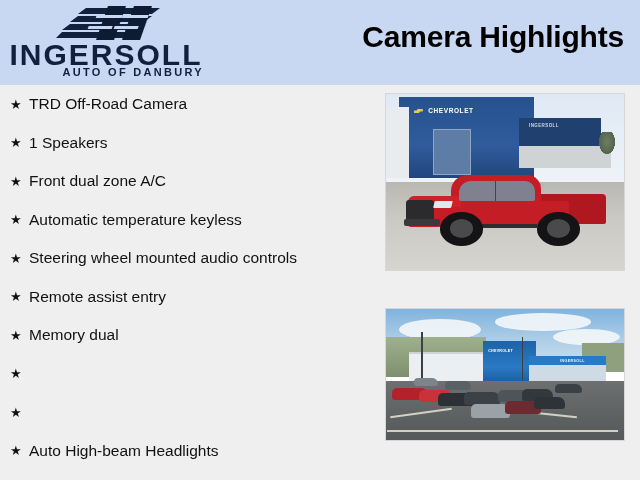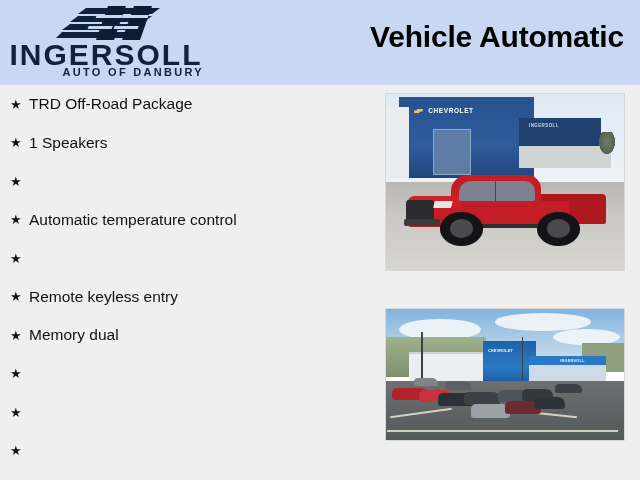--- a/index.html
+++ b/index.html
@@ -402,58 +402,61 @@
         <rect x="44" y="9" width="26" height="3" transform="skewX(-20)"></rect>
         <rect x="40" y="20" width="24" height="3" transform="skewX(-20)"></rect>
         <rect x="70" y="9" width="26" height="3" transform="skewX(-20)"></rect>
         <rect x="66" y="20" width="24" height="3" transform="skewX(-20)"></rect>
       </g>
     </svg>
     <div class="logo-wordmark">INGERSOLL</div>
     <div class="logo-subtext">AUTO OF DANBURY</div>
   </div>
 
-  <div class="page-title">Vehicle Automatic</div>
+  <div class="page-title">Camera Highlights</div>
 </div>
 
 <ul class="highlights-list">
   <li class="highlight-item">
     <span class="bullet-star">★</span>
-    <span class="highlight-label">TRD Off-Road Package</span>
+    <span class="highlight-label">TRD Off-Road Camera</span>
   </li>
   <li class="highlight-item">
     <span class="bullet-star">★</span>
     <span class="highlight-label">1 Speakers</span>
   </li>
   <li class="highlight-item">
     <span class="bullet-star">★</span>
-  </li>
-  <li class="highlight-item">
-    <span class="bullet-star">★</span>
-    <span class="highlight-label">Automatic temperature control</span>
-  </li>
-  <li class="highlight-item">
-    <span class="bullet-star">★</span>
-  </li>
-  <li class="highlight-item">
-    <span class="bullet-star">★</span>
-    <span class="highlight-label">Remote keyless entry</span>
+    <span class="highlight-label">Front dual zone A/C</span>
+  </li>
+  <li class="highlight-item">
+    <span class="bullet-star">★</span>
+    <span class="highlight-label">Automatic temperature keyless</span>
+  </li>
+  <li class="highlight-item">
+    <span class="bullet-star">★</span>
+    <span class="highlight-label">Steering wheel mounted audio controls</span>
+  </li>
+  <li class="highlight-item">
+    <span class="bullet-star">★</span>
+    <span class="highlight-label">Remote assist entry</span>
   </li>
   <li class="highlight-item">
     <span class="bullet-star">★</span>
     <span class="highlight-label">Memory dual</span>
   </li>
   <li class="highlight-item">
     <span class="bullet-star">★</span>
   </li>
   <li class="highlight-item">
     <span class="bullet-star">★</span>
   </li>
   <li class="highlight-item">
     <span class="bullet-star">★</span>
+    <span class="highlight-label">Auto High-beam Headlights</span>
   </li>
 </ul>
 
 <div class="photo-frame" id="photo-vehicle">
   <div class="photo-inner">
     <div class="veh-sky"></div>
     <div class="veh-ground"></div>
 
     <div class="veh-building"></div>
     <div class="veh-building-white"></div>

